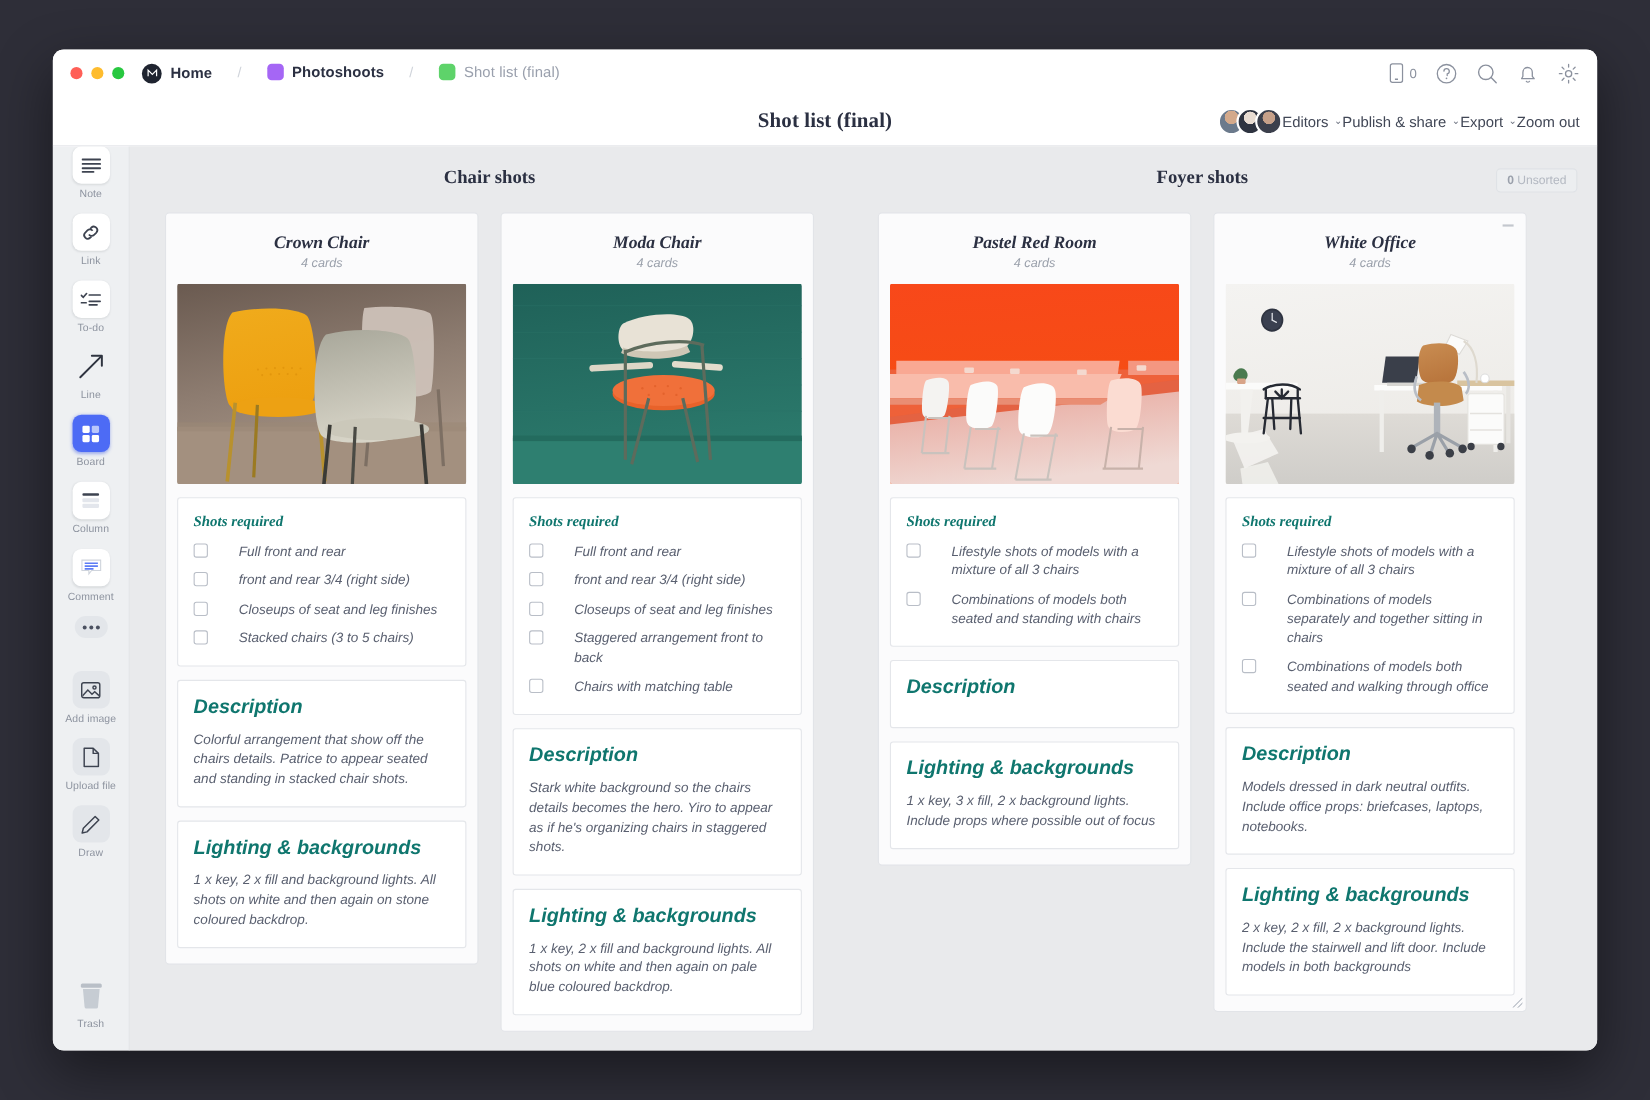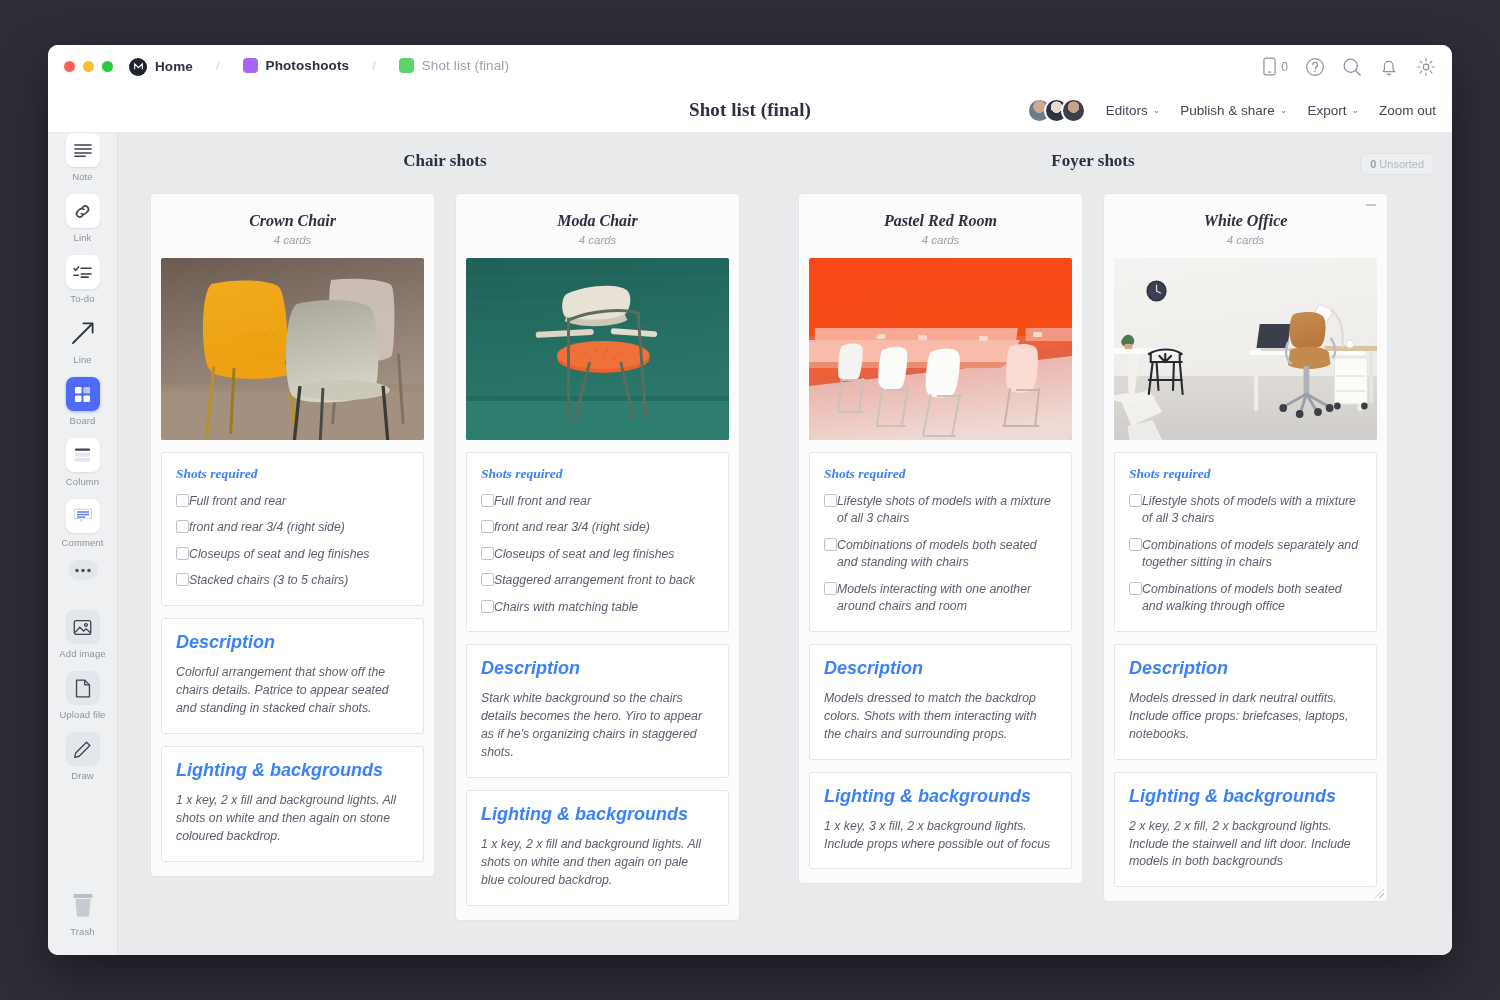--- a/index.html
+++ b/index.html
@@ -61,21 +61,21 @@
     padding: 0 16px 0 0;
     background: #fff;
   }
   .doc-title {
     position: absolute; left: 0; right: 0; text-align: center;
     font-family: "Liberation Serif", serif;
     font-weight: 700; font-size: 19px; color: #2b3042;
     letter-spacing: .1px;
     pointer-events: none;
   }
-  .toolbar-right { margin-left: auto; display: flex; align-items: center; gap: 20px; z-index: 2; }
+  .toolbar-right { margin-left: auto; display: flex; align-items: center; z-index: 2; }
   .avatars { display: flex; align-items: center; }
   .av {
     width: 25px; height: 25px; border-radius: 50%;
     border: 2px solid #fff; margin-left: -8px;
     background-size: cover;
   }
   .av:first-child { margin-left: 0; }
   .av1 { background: radial-gradient(circle at 50% 32%, #d3a98b 0 34%, #6b7a8c 36% 100%); }
   .av2 { background: radial-gradient(circle at 50% 34%, #e8dcd2 0 32%, #2e3340 34% 100%); }
   .av3 { background: radial-gradient(circle at 50% 34%, #c6a089 0 32%, #3b3f4c 34% 100%); }
@@ -157,24 +157,24 @@
 
   .panel {
     background: #fff;
     border: 1px solid #e4e6ea;
     border-radius: 3px;
     padding: 13px 14px 15px;
     margin-top: 12px;
   }
   .panel-h {
     font-family: "Liberation Serif", serif;
-    font-weight: 700; font-size: 13.5px; color: #3b82f6; margin-bottom: 11px;
+    font-weight: 700; font-size: 13.5px; color: #0f766e; margin-bottom: 11px;
   }
   .panel-h.sans { font-family: "Liberation Sans", sans-serif; font-size: 18px; }
-  .check-row { display: flex; align-items: flex-start; gap: 0; margin-bottom: 9px; }
+  .check-row { display: flex; align-items: flex-start; gap: 28px; margin-bottom: 9px; }
   .check-row:last-child { margin-bottom: 0; }
   .cbox {
     width: 13px; height: 13px; flex: 0 0 13px;
     border: 1.4px solid #b9bec7; border-radius: 2.5px;
     background: #fff; margin-top: 1px;
   }
   .check-label { font-size: 12.3px; color: #5a6070; line-height: 1.42; }
   .panel-body { font-size: 12.3px; color: #5a6070; line-height: 1.46; }
   .resize {
     position: absolute; right: 3px; bottom: 3px; width: 9px; height: 9px;
@@ -671,28 +671,23 @@
               <div class="panel">
                 <div class="panel-h">Shots required</div>
                 <div class="check-row">
                   <span class="cbox"></span>
                   <span class="check-label">Lifestyle shots of models with a mixture of all 3 chairs</span>
                 </div>
                 <div class="check-row">
                   <span class="cbox"></span>
                   <span class="check-label">Combinations of models both seated and standing with chairs</span>
                 </div>
-                <div class="check-row">
-                  <span class="cbox"></span>
-                  <span class="check-label">Models interacting with one another around chairs and room</span>
-                </div>
               </div>
               <div class="panel">
                 <div class="panel-h sans">Description</div>
-                <div class="panel-body">Models dressed to match the backdrop colors. Shots with them interacting with the chairs and surrounding props.</div>
               </div>
               <div class="panel">
                 <div class="panel-h sans">Lighting &amp; backgrounds</div>
                 <div class="panel-body">1 x key, 3 x fill, 2 x background lights. Include props where possible out of focus</div>
               </div>
             </div>
 
             <div class="board">
               <div class="collapse"></div>
               <div class="board-head">

